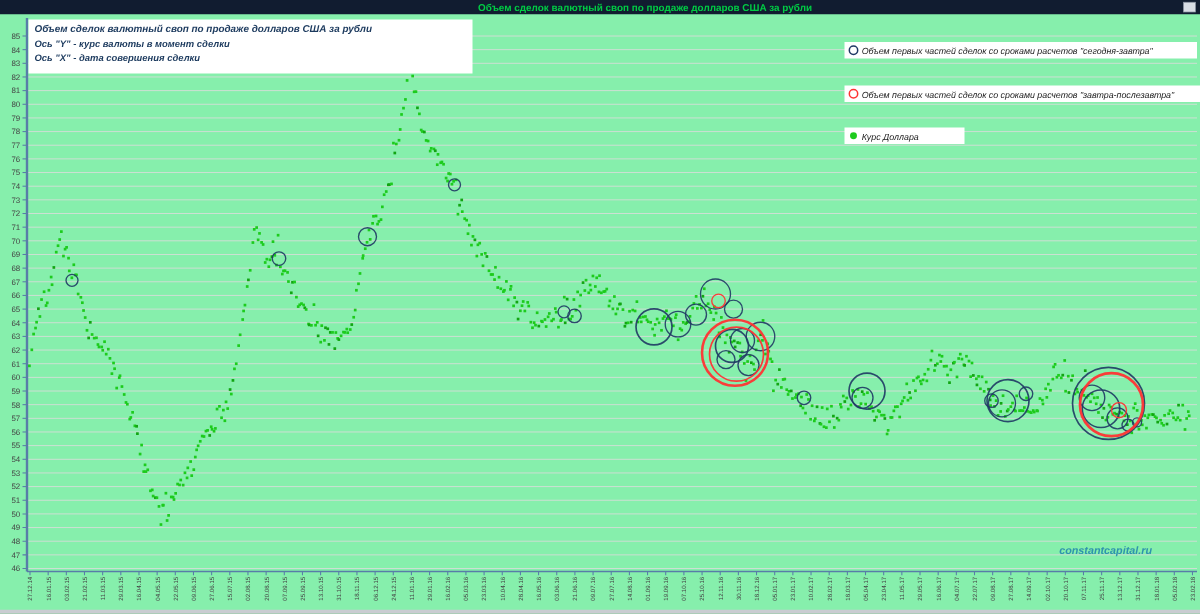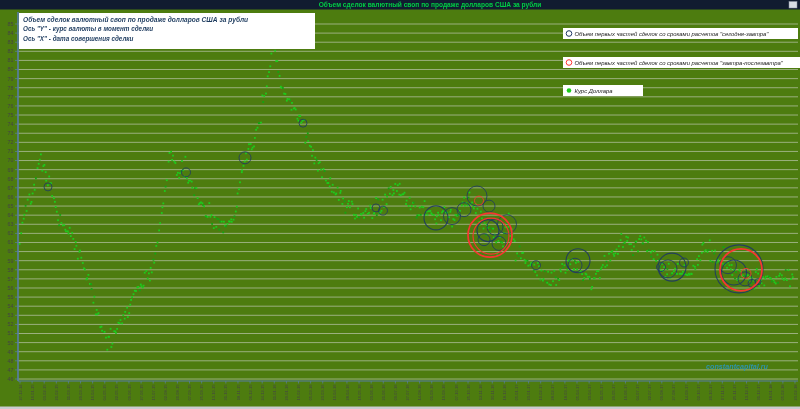--- a/index.html
+++ b/index.html
@@ -1,17 +1,17 @@
 <!DOCTYPE html>
 <html><head>
 <meta charset="utf-8">
 <style>
   html,body{margin:0;padding:0;background:#e8e8e8;}
   #frame{
-    position:relative;width:800px;height:409px;background:#4d7c0f;
+    position:relative;width:800px;height:409px;background:#86efac;
     font-family:"Liberation Sans",sans-serif;
     box-shadow:0 0 0 1px #9a9a9a;overflow:hidden;
   }
   svg{display:block;}
   text{font-family:"Liberation Sans",sans-serif;}
   .ann{font-style:italic;font-weight:bold;}
   .leg{font-style:italic;}
 </style>
 </head>
 <body>

